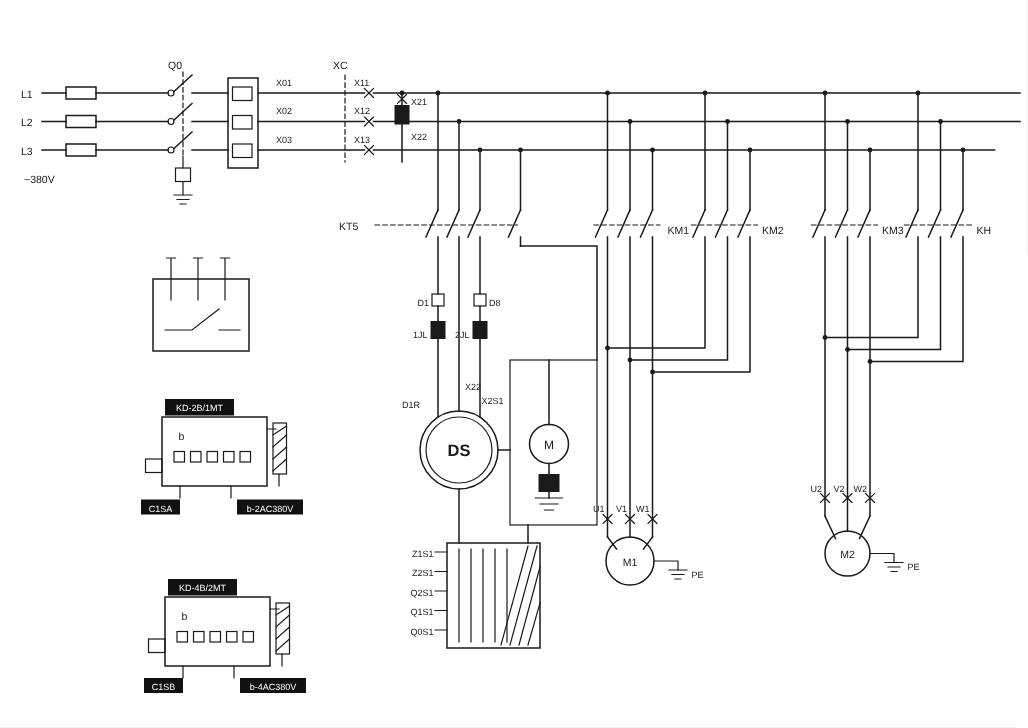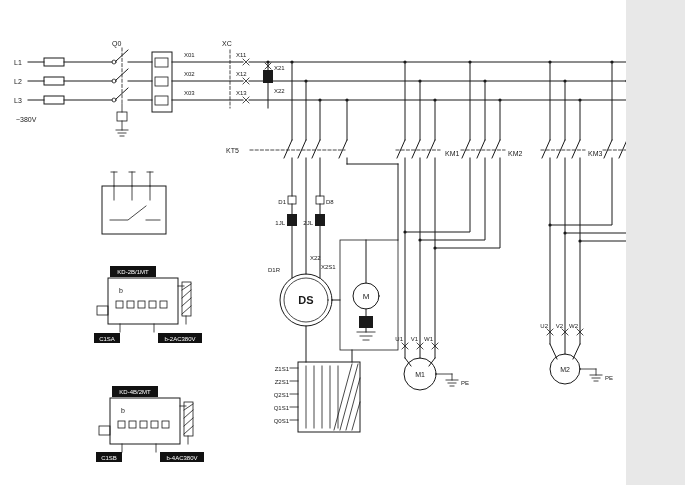--- a/index.html
+++ b/index.html
@@ -1,16 +1,16 @@
 <!DOCTYPE html>
 <html><head>
 <meta charset="utf-8">
 <style>
   html,body{margin:0;padding:0;background:#e8e8e8;}
-  .canvas{position:relative;width:626px;height:485px;background:#ffffff;overflow:hidden;}
+  .canvas{position:relative;width:685px;height:485px;background:#ffffff;overflow:hidden;}
   svg{display:block;}
   .w{stroke:#1a1a1a;stroke-width:1;fill:none;stroke-linecap:square;}
   .thin{stroke-width:0.8;}
   .dash{stroke-dasharray:3 2.2;}
   .solid{fill:#1a1a1a;stroke:none;}
   .badge{fill:#111111;stroke:none;}
   text{font-family:"Liberation Sans",sans-serif;fill:#1a1a1a;}
   .t6{font-size:6px;}
   .t7{font-size:7px;}
   .t8{font-size:8px;}

